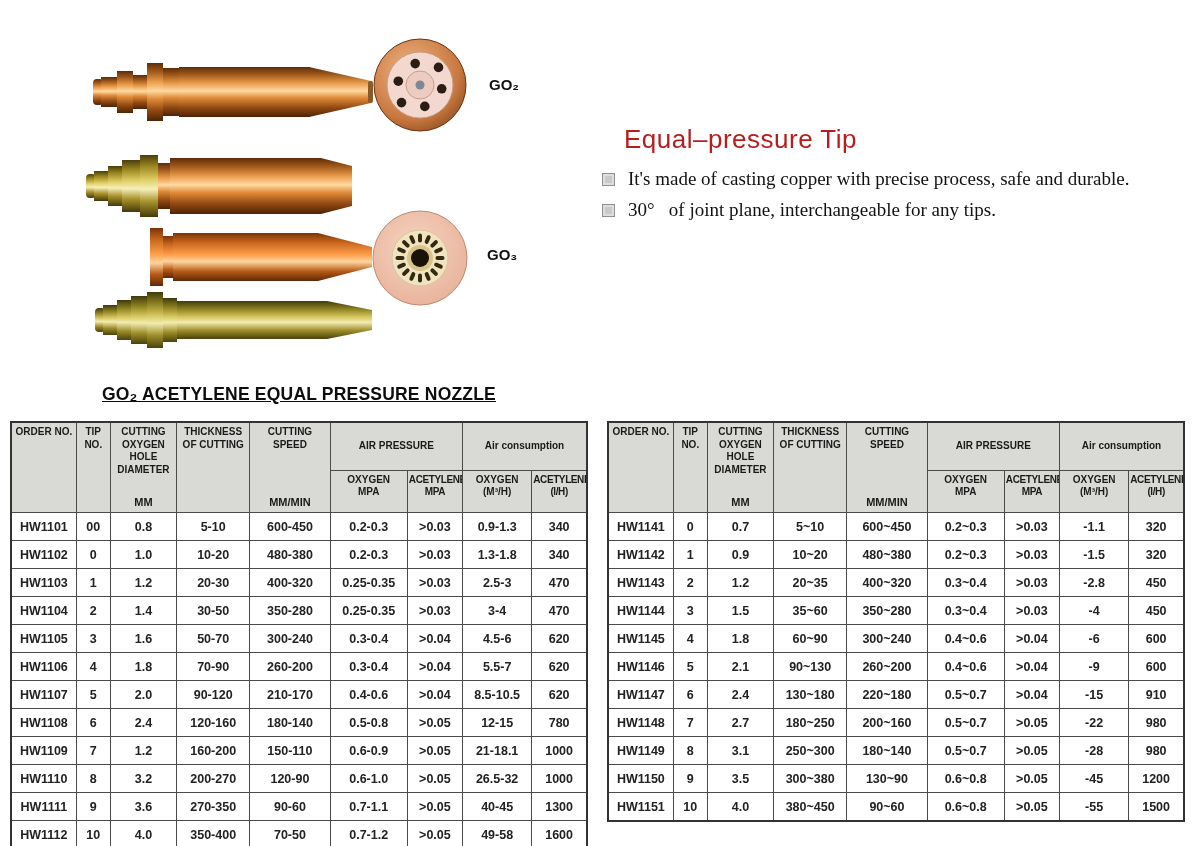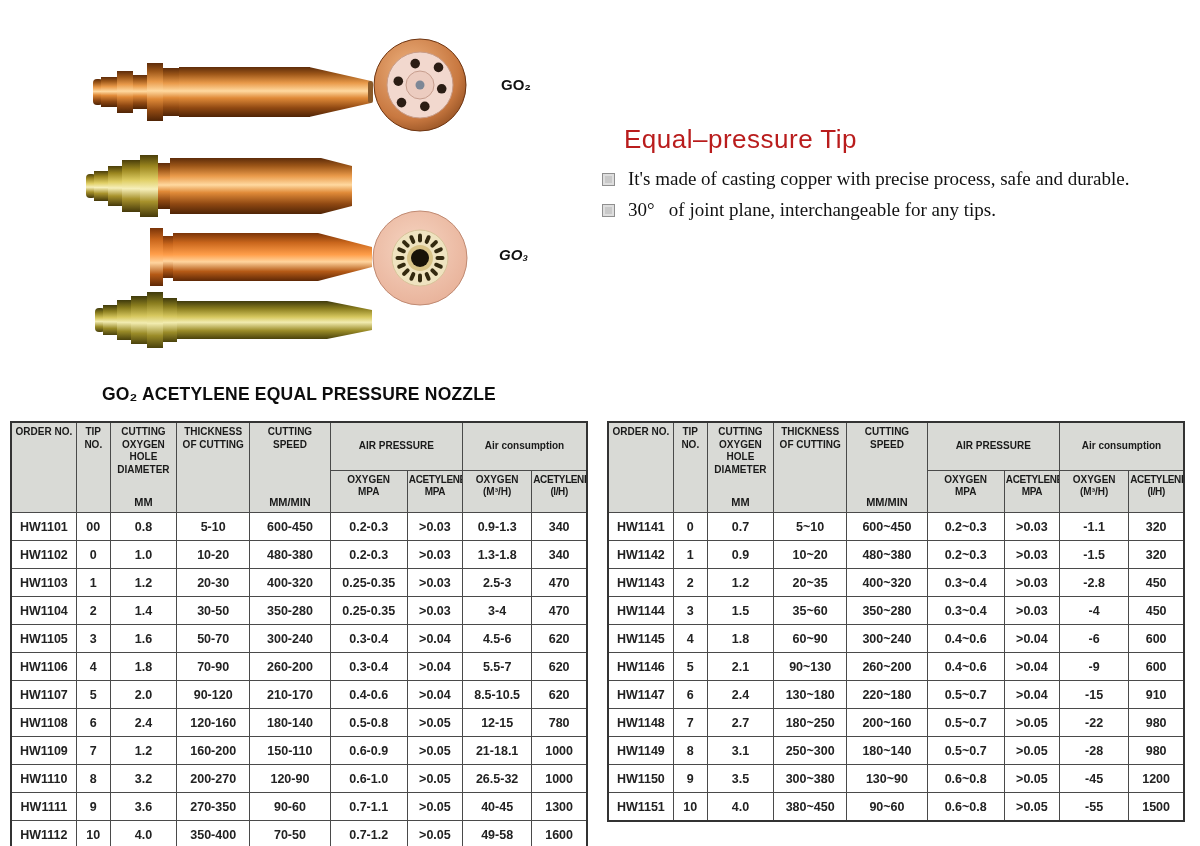--- a/index.html
+++ b/index.html
@@ -1,40 +1,40 @@
 <!DOCTYPE html>
 <html><head>
 <meta charset="utf-8">
 <style>
   html,body{margin:0;padding:0;background:#fff;}
   #page{position:relative;width:1200px;height:846px;background:#ffffff;overflow:hidden;
         font-family:"Liberation Sans","DejaVu Sans",sans-serif;}
 
   
   #photo-area{position:absolute;left:0;top:0;width:560px;height:380px;}
-  .gas-label{position:absolute;font-weight:bold;font-size:15px;color:#111;margin-left:12px;}
+  .gas-label{position:absolute;font-weight:bold;font-size:15px;color:#111;}
   #go2-label{left:489px;top:76px;}
-  #go3-label{left:487px;top:246px;font-style:italic;}
+  #go3-label{left:487px;top:246px;}
 
   
   #info-block{position:absolute;left:602px;top:124px;width:560px;}
   #info-heading{position:absolute;left:22px;top:0;font-size:26px;font-weight:500;
                 letter-spacing:.5px;}
   .bullet-row{position:absolute;left:0;display:flex;align-items:flex-start;}
   #bullet-row-1{top:44px;}
   #bullet-row-2{top:75px;}
   .bullet-icon{width:11px;height:11px;background:#c9c9c9;border:1px solid #8f8f8f;
                margin:5px 13px 0 0;flex:0 0 auto;box-shadow:inset 0 0 0 2px #dedede;}
   .bullet-text{font-family:"Liberation Serif","DejaVu Serif",serif;font-size:19px;
                color:#111;white-space:pre-wrap;line-height:1.2;}
 
   
   .table-title{position:absolute;width:578px;text-align:center;font-size:17.5px;
                font-weight:bold;color:#0d0d0d;letter-spacing:.2px;}
-  #left-title{left:10px;top:384px;}
+  #left-title{left:10px;top:384px;text-decoration:underline;}
   #right-title{left:607px;top:384px;}
 
   table.spec{position:absolute;top:421px;border-collapse:collapse;table-layout:fixed;
              width:578px;border:2px solid #333;}
   #left-table{left:10px;}
   #right-table{left:607px;}
   table.spec th,table.spec td{border:1px solid #4a4a4a;padding:0 1px;text-align:center;
              vertical-align:middle;overflow:hidden;}
   table.spec th{background:#d9dad6;font-size:10px;font-weight:bold;color:#1a1a1a;line-height:1.25;}
   table.spec td{background:#fff;font-size:12.5px;font-weight:bold;color:#222;height:27px;}

